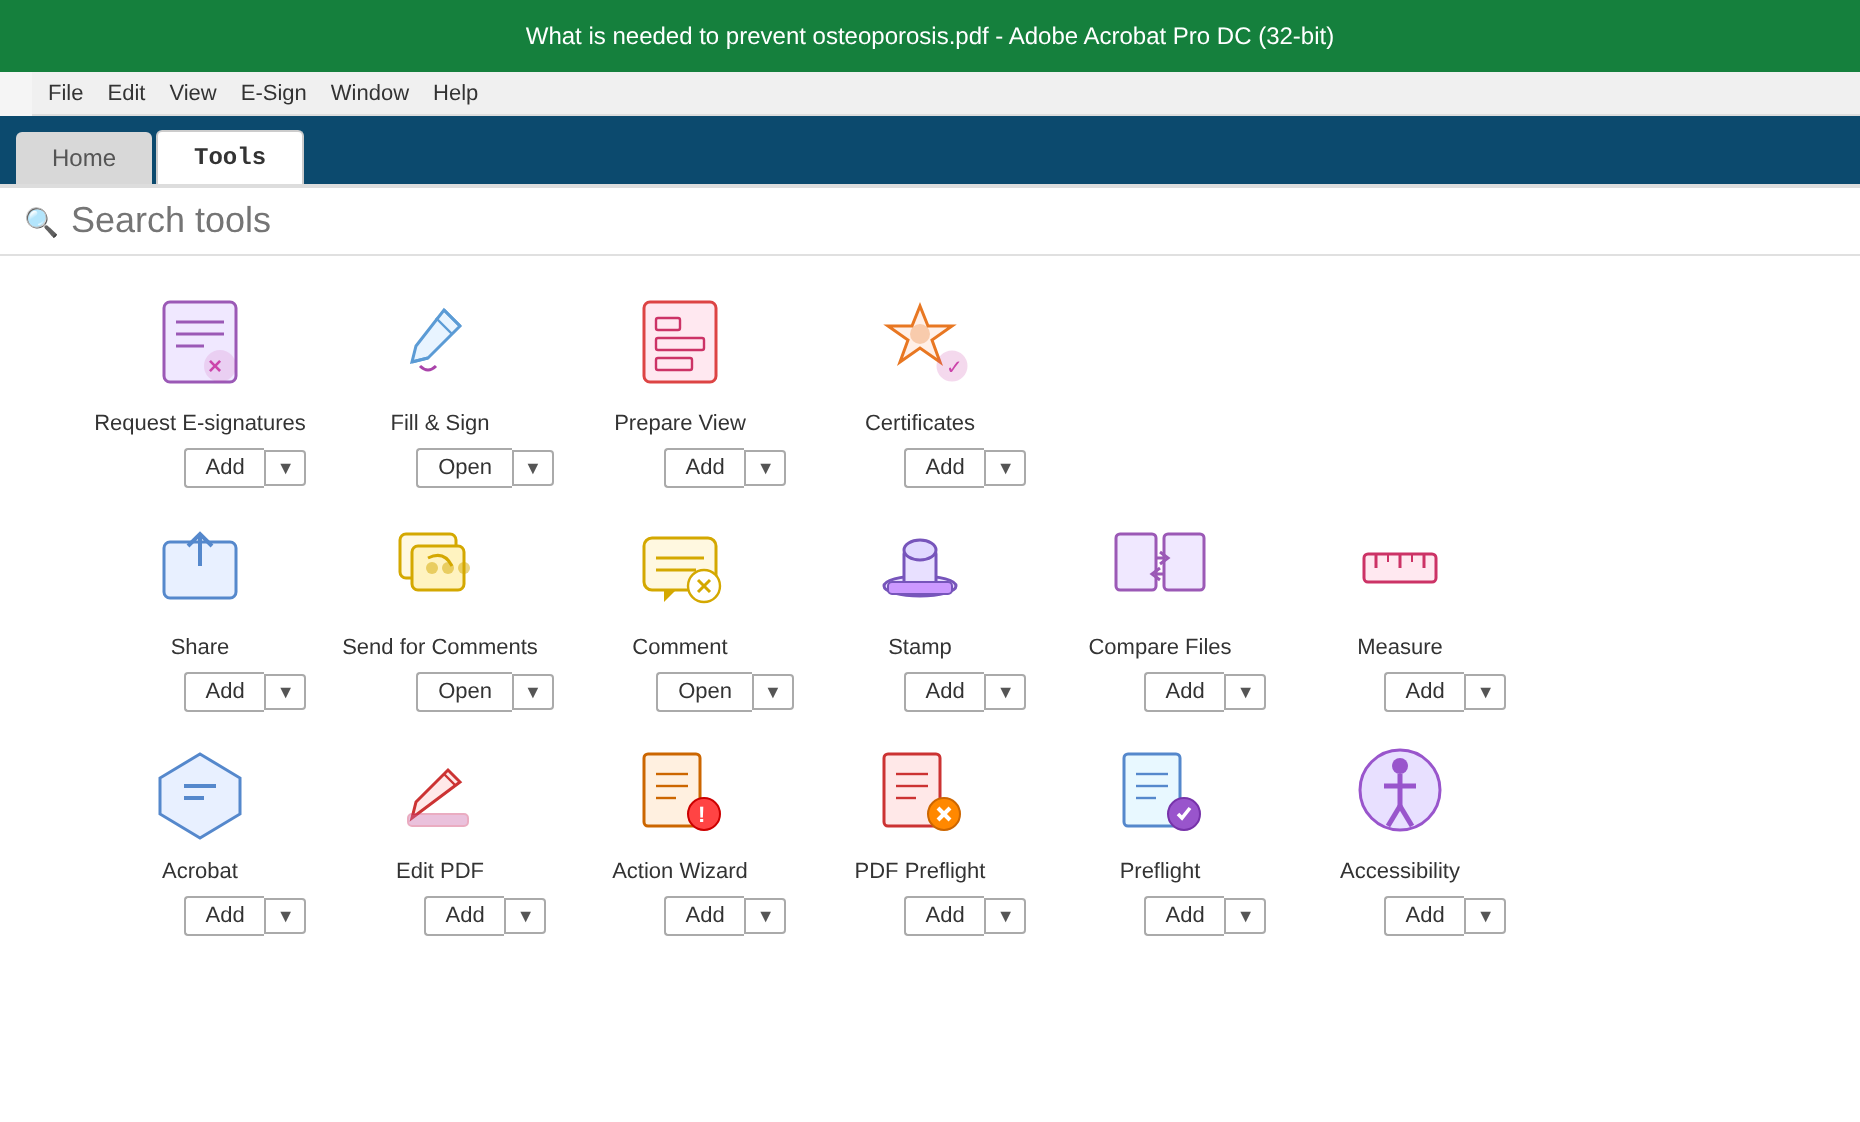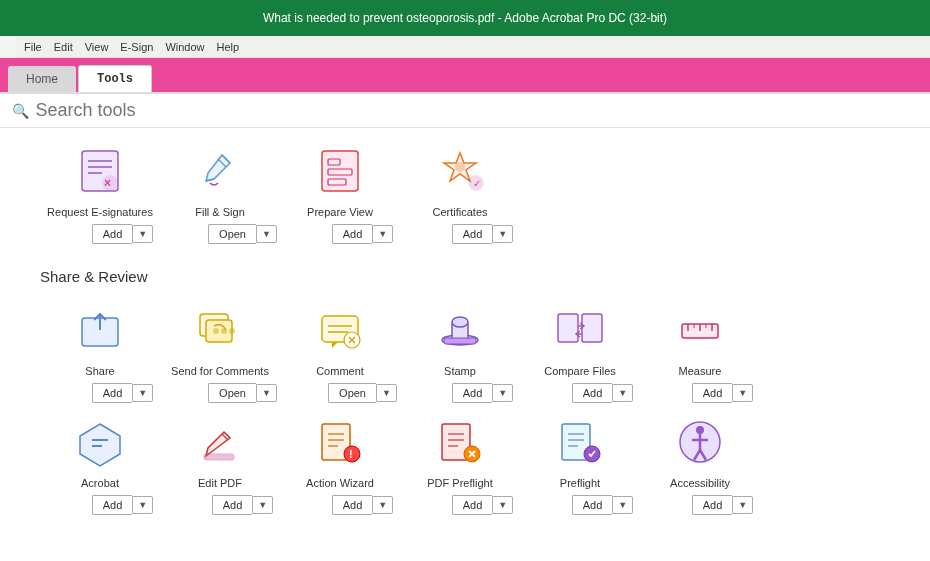--- a/index.html
+++ b/index.html
@@ -30,21 +30,21 @@
       margin-left: 16px;
     }
     .menu-item {
       font-size: 11px;
       color: #333;
       cursor: pointer;
     }
 
     
     .tab-bar {
-      background: #ec4899;
+      background: #0c4a6e;
       display: flex;
       align-items: flex-end;
       height: 36px;
       border-bottom: 2px solid #ddd;
       padding: 0 8px;
       gap: 2px;
     }
     .tab {
       padding: 6px 18px;
       font-size: 12px;
@@ -247,21 +247,20 @@
         </svg>
       </div>
       <div class="tool-name">Certificates</div>
       <div class="btn-group">
         <button class="btn-main">Add</button>
         <button class="btn-arrow">▼</button>
       </div>
     </div>
   </div>
 
-  <div class="section-heading">Share &amp; Review</div>
 
   <div class="tool-grid">
 
     <div class="tool-item">
       <div class="tool-icon">
         <svg width="52" height="52" viewBox="0 0 52 52">
           <rect x="8" y="14" width="36" height="28" rx="3" fill="#e8f0ff" stroke="#5588cc" stroke-width="1.5"></rect>
           <path d="M26 10 L26 26 M20 16 L26 10 L32 16" stroke="#5588cc" stroke-width="2" fill="none"></path>
         </svg>
       </div>

